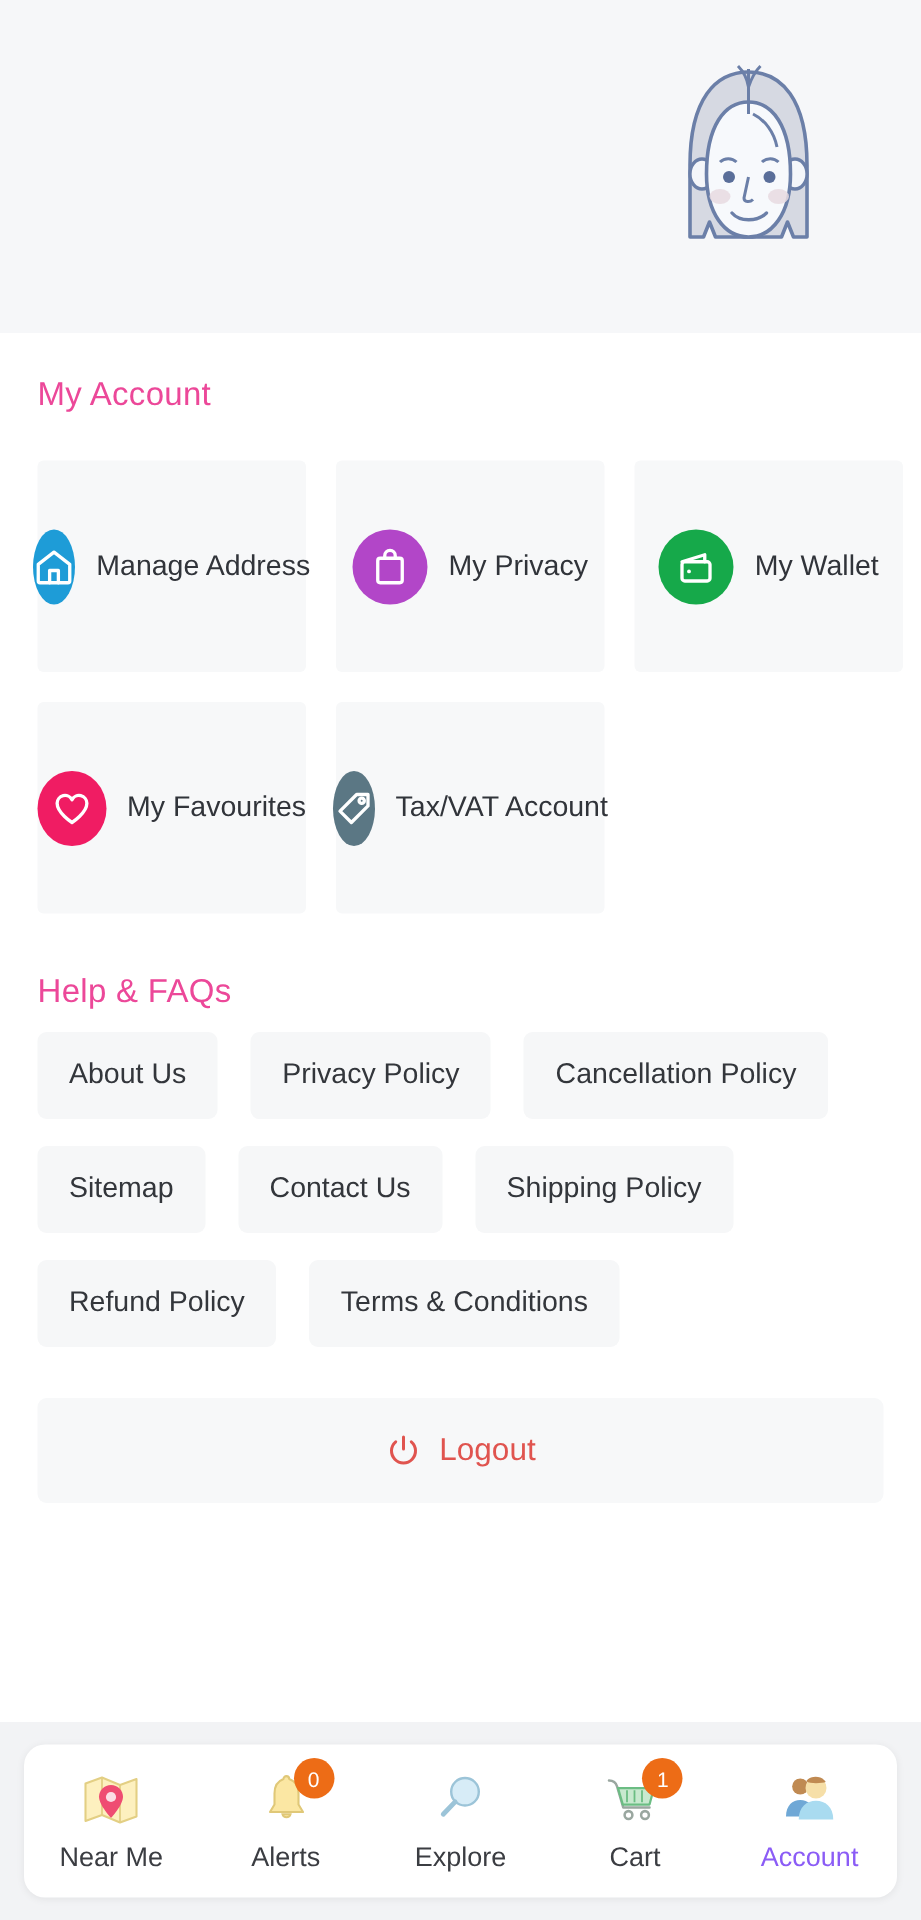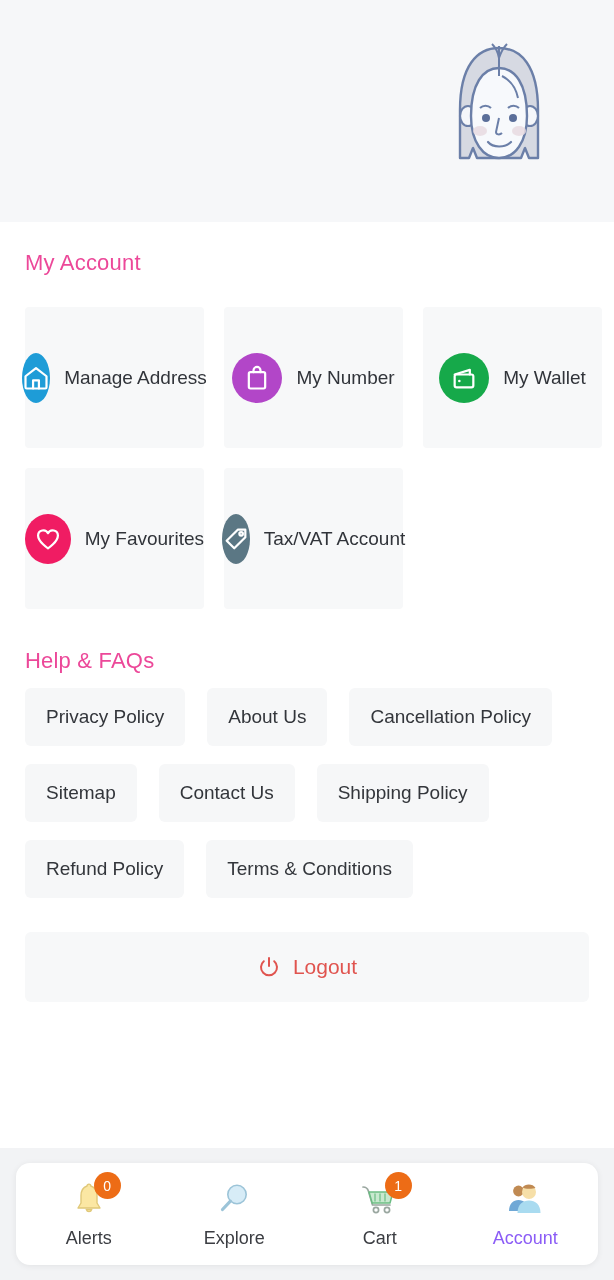--- a/index.html
+++ b/index.html
@@ -146,21 +146,21 @@
       <div class="acct-label">Manage Address</div>
     </div>
 
     <div class="acct-card">
       <div class="acct-icon" style="background:#b246c8;">
         <svg width="28" height="28" viewBox="0 0 24 24" fill="none" stroke="#ffffff" stroke-width="1.9" stroke-linecap="round" stroke-linejoin="round">
           <rect x="5" y="7" width="14" height="14" rx="1.4"></rect>
           <path d="M9 7 V5.5 a3 3 0 0 1 6 0 V7"></path>
         </svg>
       </div>
-      <div class="acct-label">My Number</div>
+      <div class="acct-label">My Privacy</div>
     </div>
 
     <div class="acct-card">
       <div class="acct-icon" style="background:#16a94a;">
         <svg width="28" height="28" viewBox="0 0 24 24" fill="none" stroke="#ffffff" stroke-width="1.9" stroke-linecap="round" stroke-linejoin="round">
           <path d="M4 9 L17 5 V9"></path>
           <rect x="4" y="9" width="16" height="11" rx="1.6"></rect>
           <circle cx="8" cy="14.5" r="1.1" fill="#ffffff" stroke="none"></circle>
         </svg>
       </div>
@@ -183,41 +183,52 @@
           <circle cx="16.4" cy="7.6" r="1.5"></circle>
         </svg>
       </div>
       <div class="acct-label">Tax/VAT Account</div>
     </div>
   </div>
 
   <div class="section-title" id="t-help">Help &amp; FAQs</div>
 
   <div class="chips">
+    <div class="chip">About Us</div>
     <div class="chip">Privacy Policy</div>
-    <div class="chip">About Us</div>
     <div class="chip">Cancellation Policy</div>
     <div class="chip">Sitemap</div>
     <div class="chip">Contact Us</div>
     <div class="chip">Shipping Policy</div>
     <div class="chip">Refund Policy</div>
     <div class="chip">Terms &amp; Conditions</div>
   </div>
 
   <div class="logout-btn">
     <svg class="power-icon" width="24" height="24" viewBox="0 0 24 24" fill="none" stroke="#e0544f" stroke-width="2" stroke-linecap="round">
       <path d="M12 3 V11"></path>
       <path d="M6.8 6.2 A8 8 0 1 0 17.2 6.2"></path>
     </svg>
     <span class="logout-label">Logout</span>
   </div>
 
   <div class="nav-bg"></div>
   <div class="navbar">
 
+    <div class="nav-item">
+      <div class="nav-icon-box">
+        <svg width="46" height="42" viewBox="0 0 46 42">
+          <path d="M6 10 L17 6 L29 11 L40 7 L40 32 L29 36 L17 31 L6 35 Z" fill="#fdf0bf" stroke="#e3cf84" stroke-width="1.4" stroke-linejoin="round"></path>
+          <path d="M17 6 L17 31 M29 11 L29 36" stroke="#e3cf84" stroke-width="1.2" fill="none"></path>
+          <path d="M23 11 C27.4 11 31 14.5 31 18.9 C31 24.5 23 33 23 33 C23 33 15 24.5 15 18.9 C15 14.5 18.6 11 23 11 Z" fill="#ef4c72"></path>
+          <circle cx="23" cy="19" r="3.4" fill="#fbdde5"></circle>
+        </svg>
+      </div>
+      <div class="nav-label">Near Me</div>
+    </div>
 
     <div class="nav-item">
       <div class="nav-icon-box">
         <svg width="46" height="42" viewBox="0 0 46 42">
           <path d="M21 7 a1.9 1.9 0 0 1 3.8 0 C28.8 8.4 31 12 31 16.6 L31 24 L34 29 L12 29 L15 24 L15 16.6 C15 12 17.2 8.4 21 7 Z" fill="#fbe7a3" stroke="#e0c878" stroke-width="1.4" stroke-linejoin="round"></path>
           <path d="M20.3 30.5 a2.8 2.8 0 0 0 5.4 0 Z" fill="#fbe7a3" stroke="#e0c878" stroke-width="1.3"></path>
         </svg>
         <div class="nav-badge">0</div>
       </div>
       <div class="nav-label">Alerts</div>

